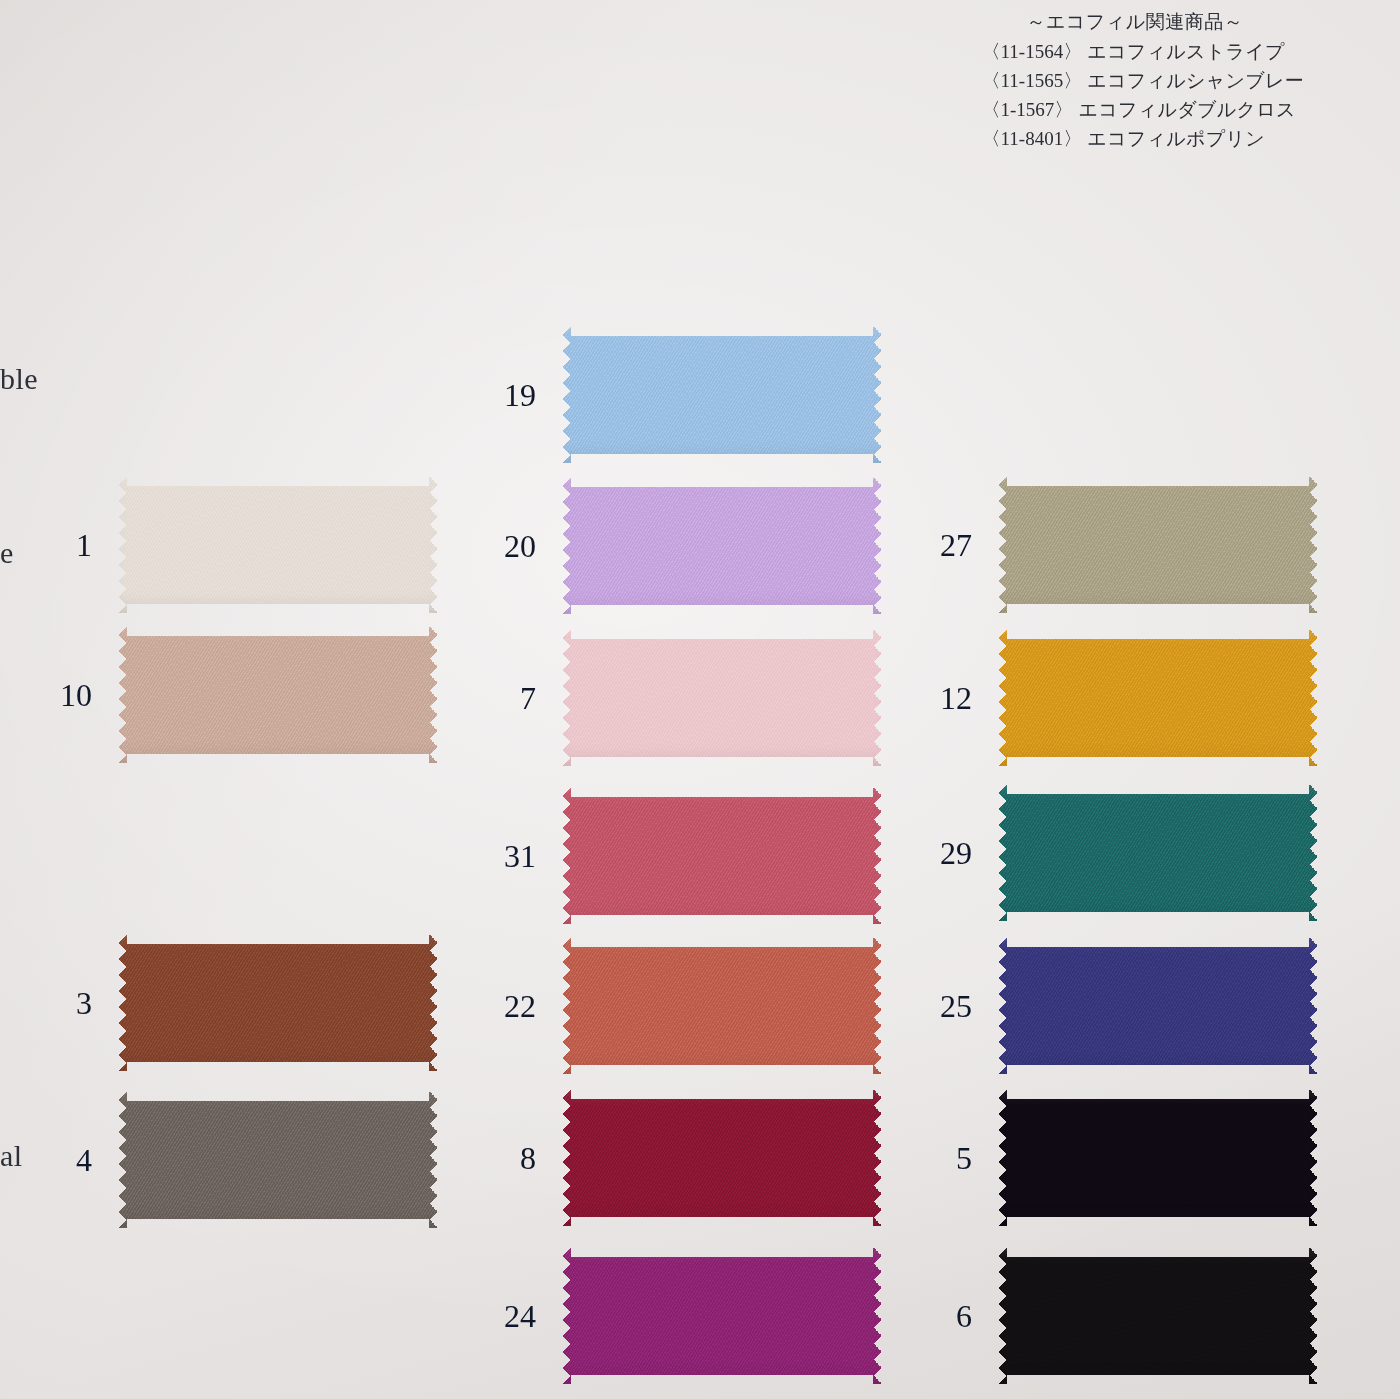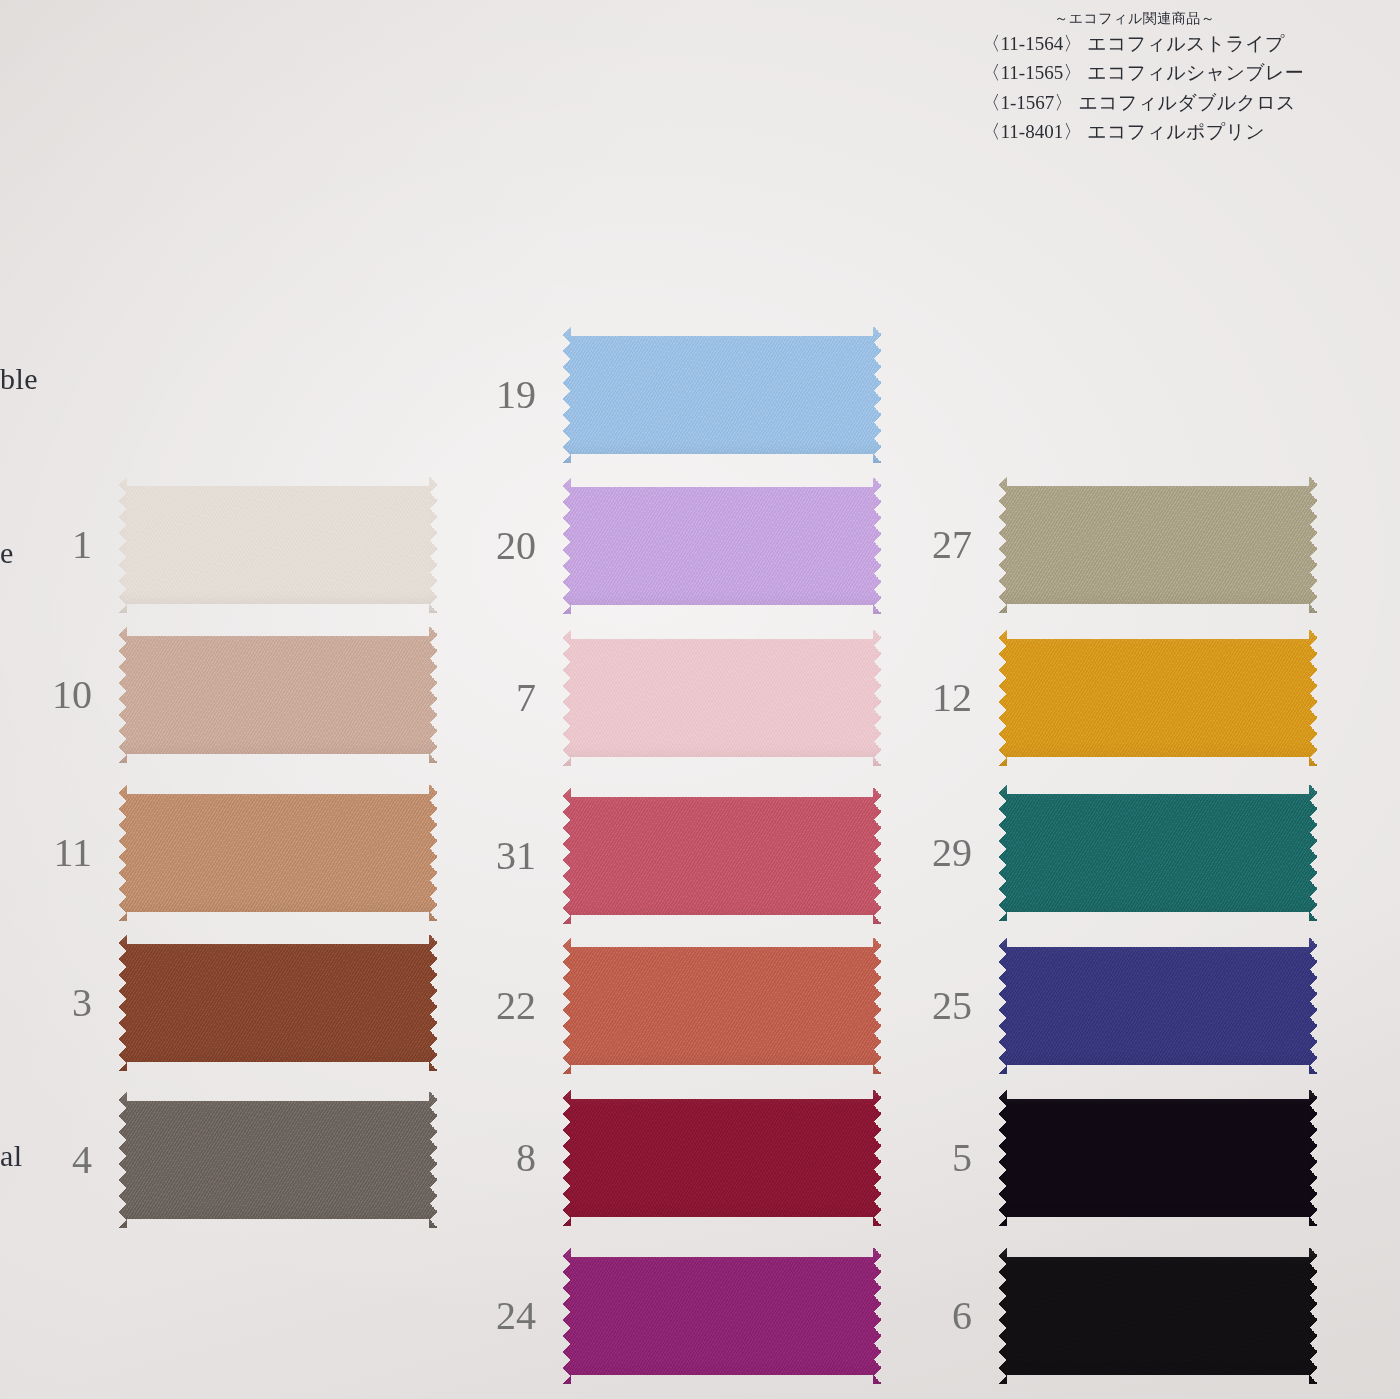--- a/index.html
+++ b/index.html
@@ -31,21 +31,21 @@
   
   #header-note {
     position: absolute;
     top: 8px;
     right: 96px;
     z-index: 5;
     text-align: left;
     color: #2a2d34;
   }
   #header-note .note-title {
-    font-size: 14px;
+    font-size: 19px;
     letter-spacing: 0.5px;
     text-align: center;
     line-height: 1.5;
     white-space: nowrap;
   }
   #header-note .note-row {
     font-size: 19px;
     line-height: 1.54;
     white-space: nowrap;
     letter-spacing: 0.3px;
@@ -78,22 +78,22 @@
   .swatch-cell {
     position: absolute;
   }
 
   .swatch-number {
     position: absolute;
     right: 100%;
     margin-right: 26px;
     top: 50%;
     transform: translateY(-50%);
-    font-size: 40px;
-    color: #737373;
+    font-size: 32px;
+    color: #0f172a;
     line-height: 1;
     white-space: nowrap;
     font-family: "Liberation Serif", "DejaVu Serif", serif;
   }
 
   
   .fabric {
     position: relative;
     width: 100%;
     height: 100%;
@@ -170,24 +170,20 @@
 
 <div id="swatch-grid">
     <div class="swatch-cell" style="left: 118px; top: 477px; width: 320px; height: 136px;">
       <div class="swatch-number">1</div>
       <div class="fabric" style="background: rgb(229, 222, 214);"></div>
     </div>
     <div class="swatch-cell" style="left: 118px; top: 627px; width: 320px; height: 136px;">
       <div class="swatch-number">10</div>
       <div class="fabric" style="background: rgb(203, 172, 157);"></div>
     </div>
-    <div class="swatch-cell" style="left: 118px; top: 785px; width: 320px; height: 136px;">
-      <div class="swatch-number">11</div>
-      <div class="fabric" style="background: rgb(192, 143, 110);"></div>
-    </div>
     <div class="swatch-cell" style="left: 118px; top: 935px; width: 320px; height: 136px;">
       <div class="swatch-number">3</div>
       <div class="fabric" style="background: rgb(134, 70, 47);"></div>
     </div>
     <div class="swatch-cell" style="left: 118px; top: 1092px; width: 320px; height: 136px;">
       <div class="swatch-number">4</div>
       <div class="fabric" style="background: rgb(110, 101, 95);"></div>
     </div>
     <div class="swatch-cell" style="left: 562px; top: 327px; width: 320px; height: 136px;">
       <div class="swatch-number">19</div>

